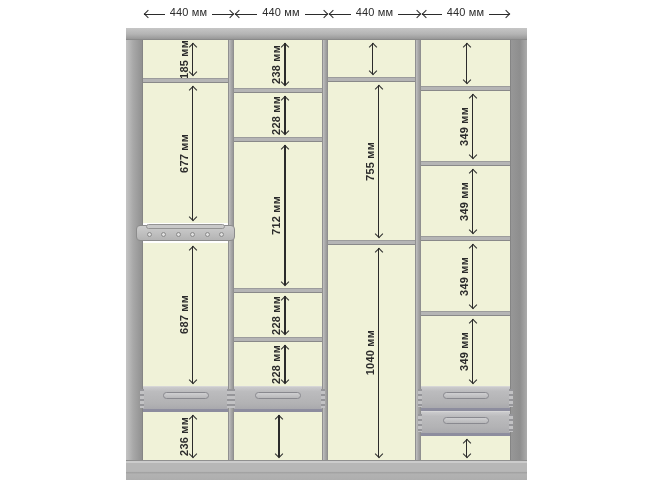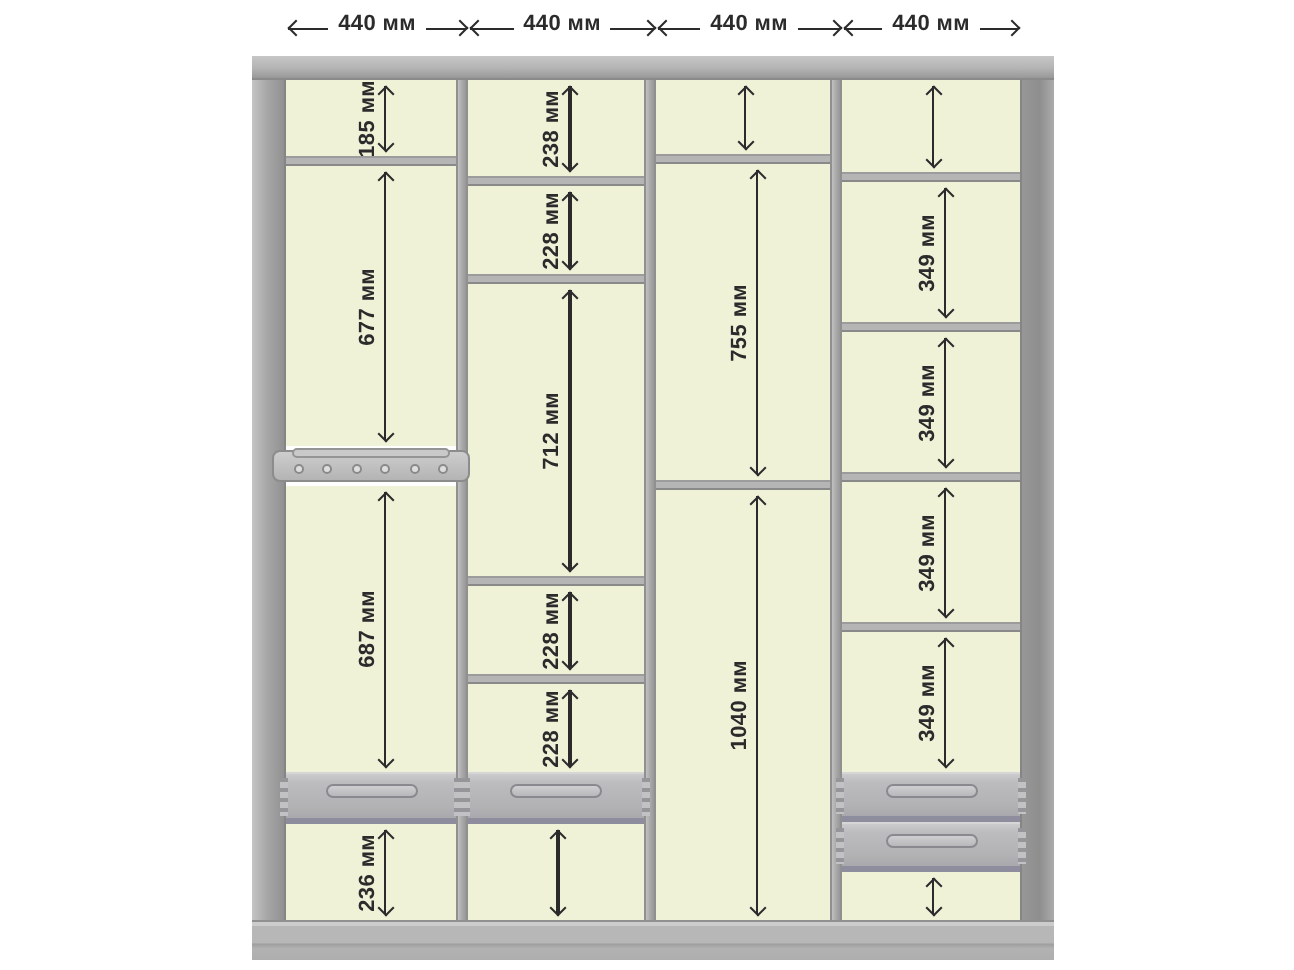--- a/index.html
+++ b/index.html
@@ -23,21 +23,21 @@
   
   .dims-row{
     position:absolute;left:143px;top:2px;width:367px;height:22px;
     display:flex;
   }
   .hcell{
     display:flex;align-items:center;box-sizing:border-box;
     padding:0 1px;
   }
   .hlabel{
-    font-size:11px;font-weight:700;color:var(--dim);
+    font-size:11px;font-weight:400;color:var(--dim);
     padding:0 5px 3px 5px;white-space:nowrap;letter-spacing:0.2px;
   }
   .hline{
     flex:1;height:1.2px;background:var(--dim);position:relative;margin-top:3px;
   }
   .hline::before{
     content:'';position:absolute;top:-2.6px;width:6px;height:6px;
     border:solid var(--dim);border-width:0 1.2px 1.2px 0;box-sizing:border-box;
   }
   .hline.l::before{left:0.5px;transform:rotate(135deg);}   

